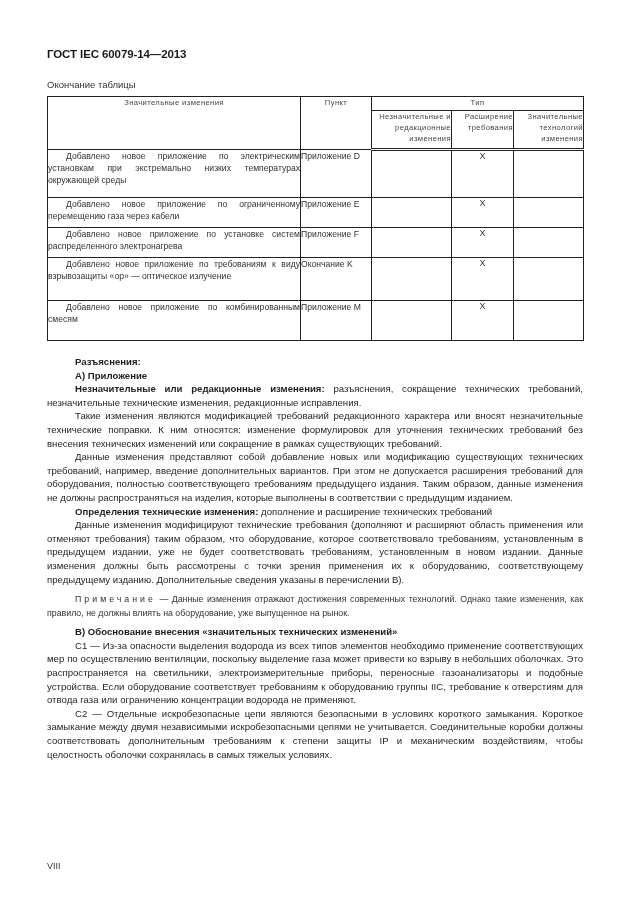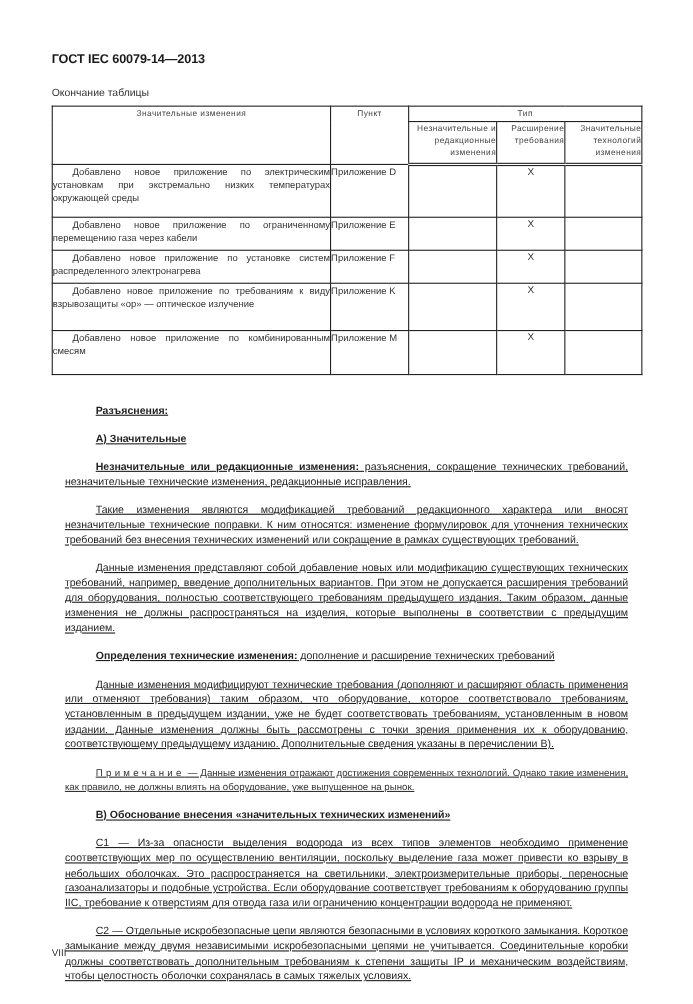--- a/index.html
+++ b/index.html
@@ -11,21 +11,21 @@
   table.changes th { font-size:7.6px; color:#444; letter-spacing:0.4px; line-height:11px; }
   th.h-main { text-align:center; vertical-align:top; padding-top:15px; }
   th.h-type { height:13px; text-align:center; vertical-align:middle; padding:0; }
   th.h-sub { text-align:right; vertical-align:top; padding-top:4px; height:37px; }
   tr.head-bottom th { border-bottom:3px double #222; }
   td.desc { padding:4px 4px 2px 4px; line-height:12px; text-align:justify; }
   td.desc .indent { display:inline-block; width:18px; }
   td.punkt { padding:4px 3px; line-height:12px; }
   td.mark { text-align:center; padding-top:5px; font-size:9px; }
   .body-text { position:absolute; left:47px; top:355px; width:536px; font-size:9.6px; line-height:13.6px; color:#1f1f1f; }
-  .body-text p { margin:12px; text-align:justify; text-indent:28px;text-decoration:underline; }
+  .body-text p { margin:0; text-align:justify; text-indent:28px; }
   .body-text b { font-weight:bold; }
   .body-text p.note { font-size:8.8px; margin-top:7px; color:#333; line-height:13.6px; }
   .body-text p.note .spaced { letter-spacing:3px; }
   .body-text p.sec { margin-top:5px; }
   .page-num { position:absolute; left:47px; top:826px; font-size:9px; color:#333;margin-top:35px; }
 </style>
 </head>
 <body>
 
 <div class="doc-header">ГОСТ IEC 60079-14—2013</div>
@@ -66,38 +66,38 @@
   </tr>
   <tr style="height:30px">
     <td class="desc"><span class="indent"></span><span>Добавлено новое приложение по установке систем распределенного электронагрева</span></td>
     <td class="punkt">Приложение F</td>
     <td class="mark"></td>
     <td class="mark">X</td>
     <td class="mark"></td>
   </tr>
   <tr style="height:43px">
     <td class="desc"><span class="indent"></span><span>Добавлено новое приложение по требованиям к виду взрывозащиты «ор» — оптическое излучение</span></td>
-    <td class="punkt">Приложение K</td>
+    <td class="punkt">Окончание K</td>
     <td class="mark"></td>
     <td class="mark">X</td>
     <td class="mark"></td>
   </tr>
   <tr style="height:40px">
     <td class="desc"><span class="indent"></span><span>Добавлено новое приложение по комбинированным смесям</span></td>
     <td class="punkt">Приложение M</td>
     <td class="mark"></td>
     <td class="mark">X</td>
     <td class="mark"></td>
   </tr>
 </tbody>
   </table>
 
 <div class="body-text">
   <p><b>Разъяснения:</b></p>
-  <p><b>А) Значительные</b></p>
+  <p><b>А) Приложение</b></p>
   <p><b>Незначительные или редакционные изменения:</b><span> разъяснения, сокращение технических требований, незначительные технические изменения, редакционные исправления.</span></p>
   <p>Такие изменения являются модификацией требований редакционного характера или вносят незначительные технические поправки. К ним относятся: изменение формулировок для уточнения технических требований без внесения технических изменений или сокращение в рамках существующих требований.</p>
   <p>Данные изменения представляют собой добавление новых или модификацию существующих технических требований, например, введение дополнительных вариантов. При этом не допускается расширения требований для оборудования, полностью соответствующего требованиям предыдущего издания. Таким образом, данные изменения не должны распространяться на изделия, которые выполнены в соответствии с предыдущим изданием.</p>
   <p><b>Определения технические изменения:</b><span> дополнение и расширение технических требований</span></p>
   <p>Данные изменения модифицируют технические требования (дополняют и расширяют область применения или отменяют требования) таким образом, что оборудование, которое соответствовало требованиям, установленным в предыдущем издании, уже не будет соответствовать требованиям, установленным в новом издании. Данные изменения должны быть рассмотрены с точки зрения применения их к оборудованию, соответствующему предыдущему изданию. Дополнительные сведения указаны в перечислении В).</p>
   <p class="note"><span class="spaced">Примечание</span><span> — Данные изменения отражают достижения современных технологий. Однако такие изменения, как правило, не должны влиять на оборудование, уже выпущенное на рынок.</span></p>
   <p class="sec"><b>В) Обоснование внесения «значительных технических изменений»</b></p>
   <p>С1 — Из-за опасности выделения водорода из всех типов элементов необходимо применение соответствующих мер по осуществлению вентиляции, поскольку выделение газа может привести ко взрыву в небольших оболочках. Это распространяется на светильники, электроизмерительные приборы, переносные газоанализаторы и подобные устройства. Если оборудование соответствует требованиям к оборудованию группы IIC, требование к отверстиям для отвода газа или ограничению концентрации водорода не применяют.</p>
   <p>С2 — Отдельные искробезопасные цепи являются безопасными в условиях короткого замыкания. Короткое замыкание между двумя независимыми искробезопасными цепями не учитывается. Соединительные коробки должны соответствовать дополнительным требованиям к степени защиты IP и механическим воздействиям, чтобы целостность оболочки сохранялась в самых тяжелых условиях.</p>
 </div>

